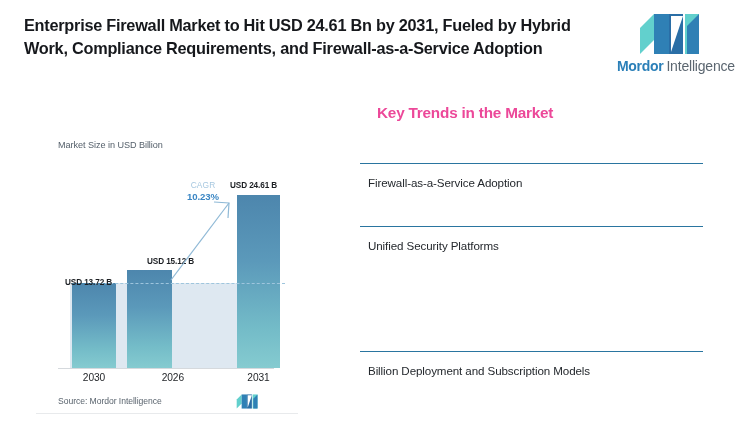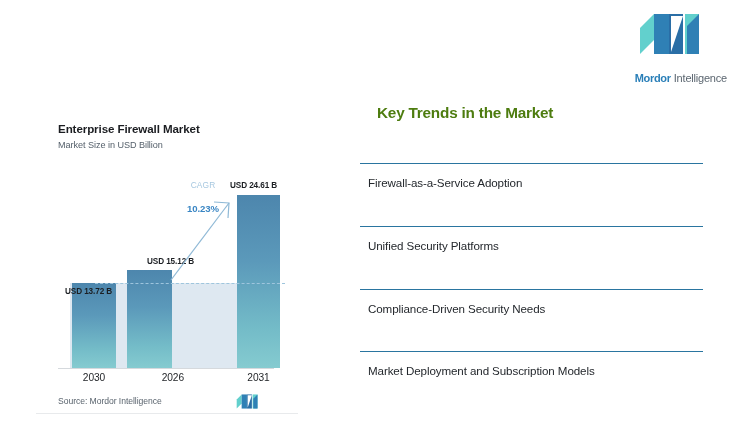--- a/index.html
+++ b/index.html
@@ -47,23 +47,23 @@
     top: 14px;
     width: 110px;
     height: 60px;
   }
   #brand-logo .mark {
     display: block;
     margin: 0 auto;
   }
   #brand-logo .wordmark {
     display: block;
-    text-align: right;
-    margin-top: 18px;
-    font-size: 11px;
+    text-align: left;
+    margin-top: 6px;
+    font-size: 14px;
     line-height: 12px;
     white-space: nowrap;
   }
   #brand-logo .wordmark .w1 {
     color: #2a7fb8;
     font-weight: bold;
     letter-spacing: -0.3px;
   }
   #brand-logo .wordmark .w2 {
     color: #5b6670;
@@ -169,21 +169,21 @@
   #cagr-label {
     font-size: 8.4px;
     color: #a7c8e0;
     font-weight: normal;
     letter-spacing: 0.1px;
   }
   #cagr-value {
     font-size: 9.6px;
     color: #3a86c4;
     font-weight: bold;
-    margin-top: 13px;
+    margin-top: 1px;
     letter-spacing: -0.1px;
   }
 
   #cagr-arrow {
     position: absolute;
     left: 0; top: 0;
     width: 262px;
     height: 310px;
     pointer-events: none;
   }
@@ -211,21 +211,21 @@
     width: 355px;
     height: 300px;
   }
 
   #trends-title {
     position: absolute;
     left: 17px;
     top: 4px;
     font-size: 15.3px;
     font-weight: bold;
-    color: #4d7c0f;
+    color: #ec4899;
     letter-spacing: -0.2px;
   }
 
   .trend-row {
     position: absolute;
     left: 0;
     width: 343px;
     height: 76px;
   }
   .trend-rule {
@@ -245,52 +245,52 @@
     letter-spacing: -0.1px;
     white-space: nowrap;
   }
 </style>
 </head>
 <body>
 
 <div id="page">
 
   <div id="header">
+    <div id="headline">Enterprise Firewall Market to Hit USD 24.61 Bn by 2031, Fueled by Hybrid Work, Compliance Requirements, and Firewall-as-a-Service Adoption</div>
 
     <div id="brand-logo">
       <svg class="mark" width="68" height="40" viewBox="0 0 68 40">
         <polygon points="2,40 2,14 16,0 16,26" fill="#62d0cd"></polygon>
         <polygon points="16,0 31,0 31,40 16,40" fill="#2f80b5"></polygon>
         <polygon points="31,0 45,0 45,40 31,40" fill="#2a6ea6"></polygon>
         <polygon points="33,2 45,2 33,38" fill="#ffffff"></polygon>
         <polygon points="47,0 61,0 61,40 47,40" fill="#62d0cd"></polygon>
         <polygon points="49,12 61,0 61,40 49,40" fill="#2f80b5"></polygon>
       </svg>
       <span class="wordmark">
         <span class="w1">Mordor</span><span style="display:inline-block;width:3px;"></span><span class="w2">Intelligence</span>
       </span>
     </div>
   </div>
 
   <div id="chart-card">
 
-    <div id="chart-title">Enterprise Firewall Market</div>
     <div id="chart-subtitle">Market Size in USD Billion</div>
 
     <div id="plot">
 
       <div class="band" style="left:34px; top:179px; width:208px; height:85px;"></div>
 
       <div class="bar" style="left:36px; top:179px; width:44px; height:85px;"></div>
       <div class="bar" style="left:91px; top:166px; width:45px; height:98px;"></div>
       <div class="bar" style="left:201px; top:91px; width:43px; height:173px;"></div>
 
       <div id="gridline"></div>
 
-      <div class="bar-label" style="left:29px; top:183px;">USD 13.72 B</div>
+      <div class="bar-label" style="left:29px; top:174px;">USD 13.72 B</div>
       <div class="bar-label" style="left:84px; top:153px;margin-left:27px;">USD 15.12 B</div>
       <div class="bar-label" style="left:194px; top:77px;">USD 24.61 B</div>
 
       <div id="cagr-box">
         <div id="cagr-label">CAGR</div>
         <div id="cagr-value">10.23%</div>
       </div>
 
       <svg id="cagr-arrow">
         <line x1="135" y1="176" x2="193" y2="99" stroke="#8fb9d6" stroke-width="1.2"></line>
@@ -322,24 +322,20 @@
     <div class="trend-row" style="top:63px;">
       <div class="trend-rule"></div>
       <div class="trend-text">Firewall-as-a-Service Adoption</div>
     </div>
 
     <div class="trend-row" style="top:126px;text-align:center;">
       <div class="trend-rule"></div>
       <div class="trend-text">Unified Security Platforms</div>
     </div>
 
-    <div class="trend-row" style="top:189px;">
-      <div class="trend-rule"></div>
-      <div class="trend-text">Compliance-Driven Security Needs</div>
-    </div>
 
     <div class="trend-row" style="top:251px;">
       <div class="trend-rule"></div>
-      <div class="trend-text">Market Deployment and Subscription Models</div>
+      <div class="trend-text">Billion Deployment and Subscription Models</div>
     </div>
   </div>
 
 </div>
 
 </body></html>

